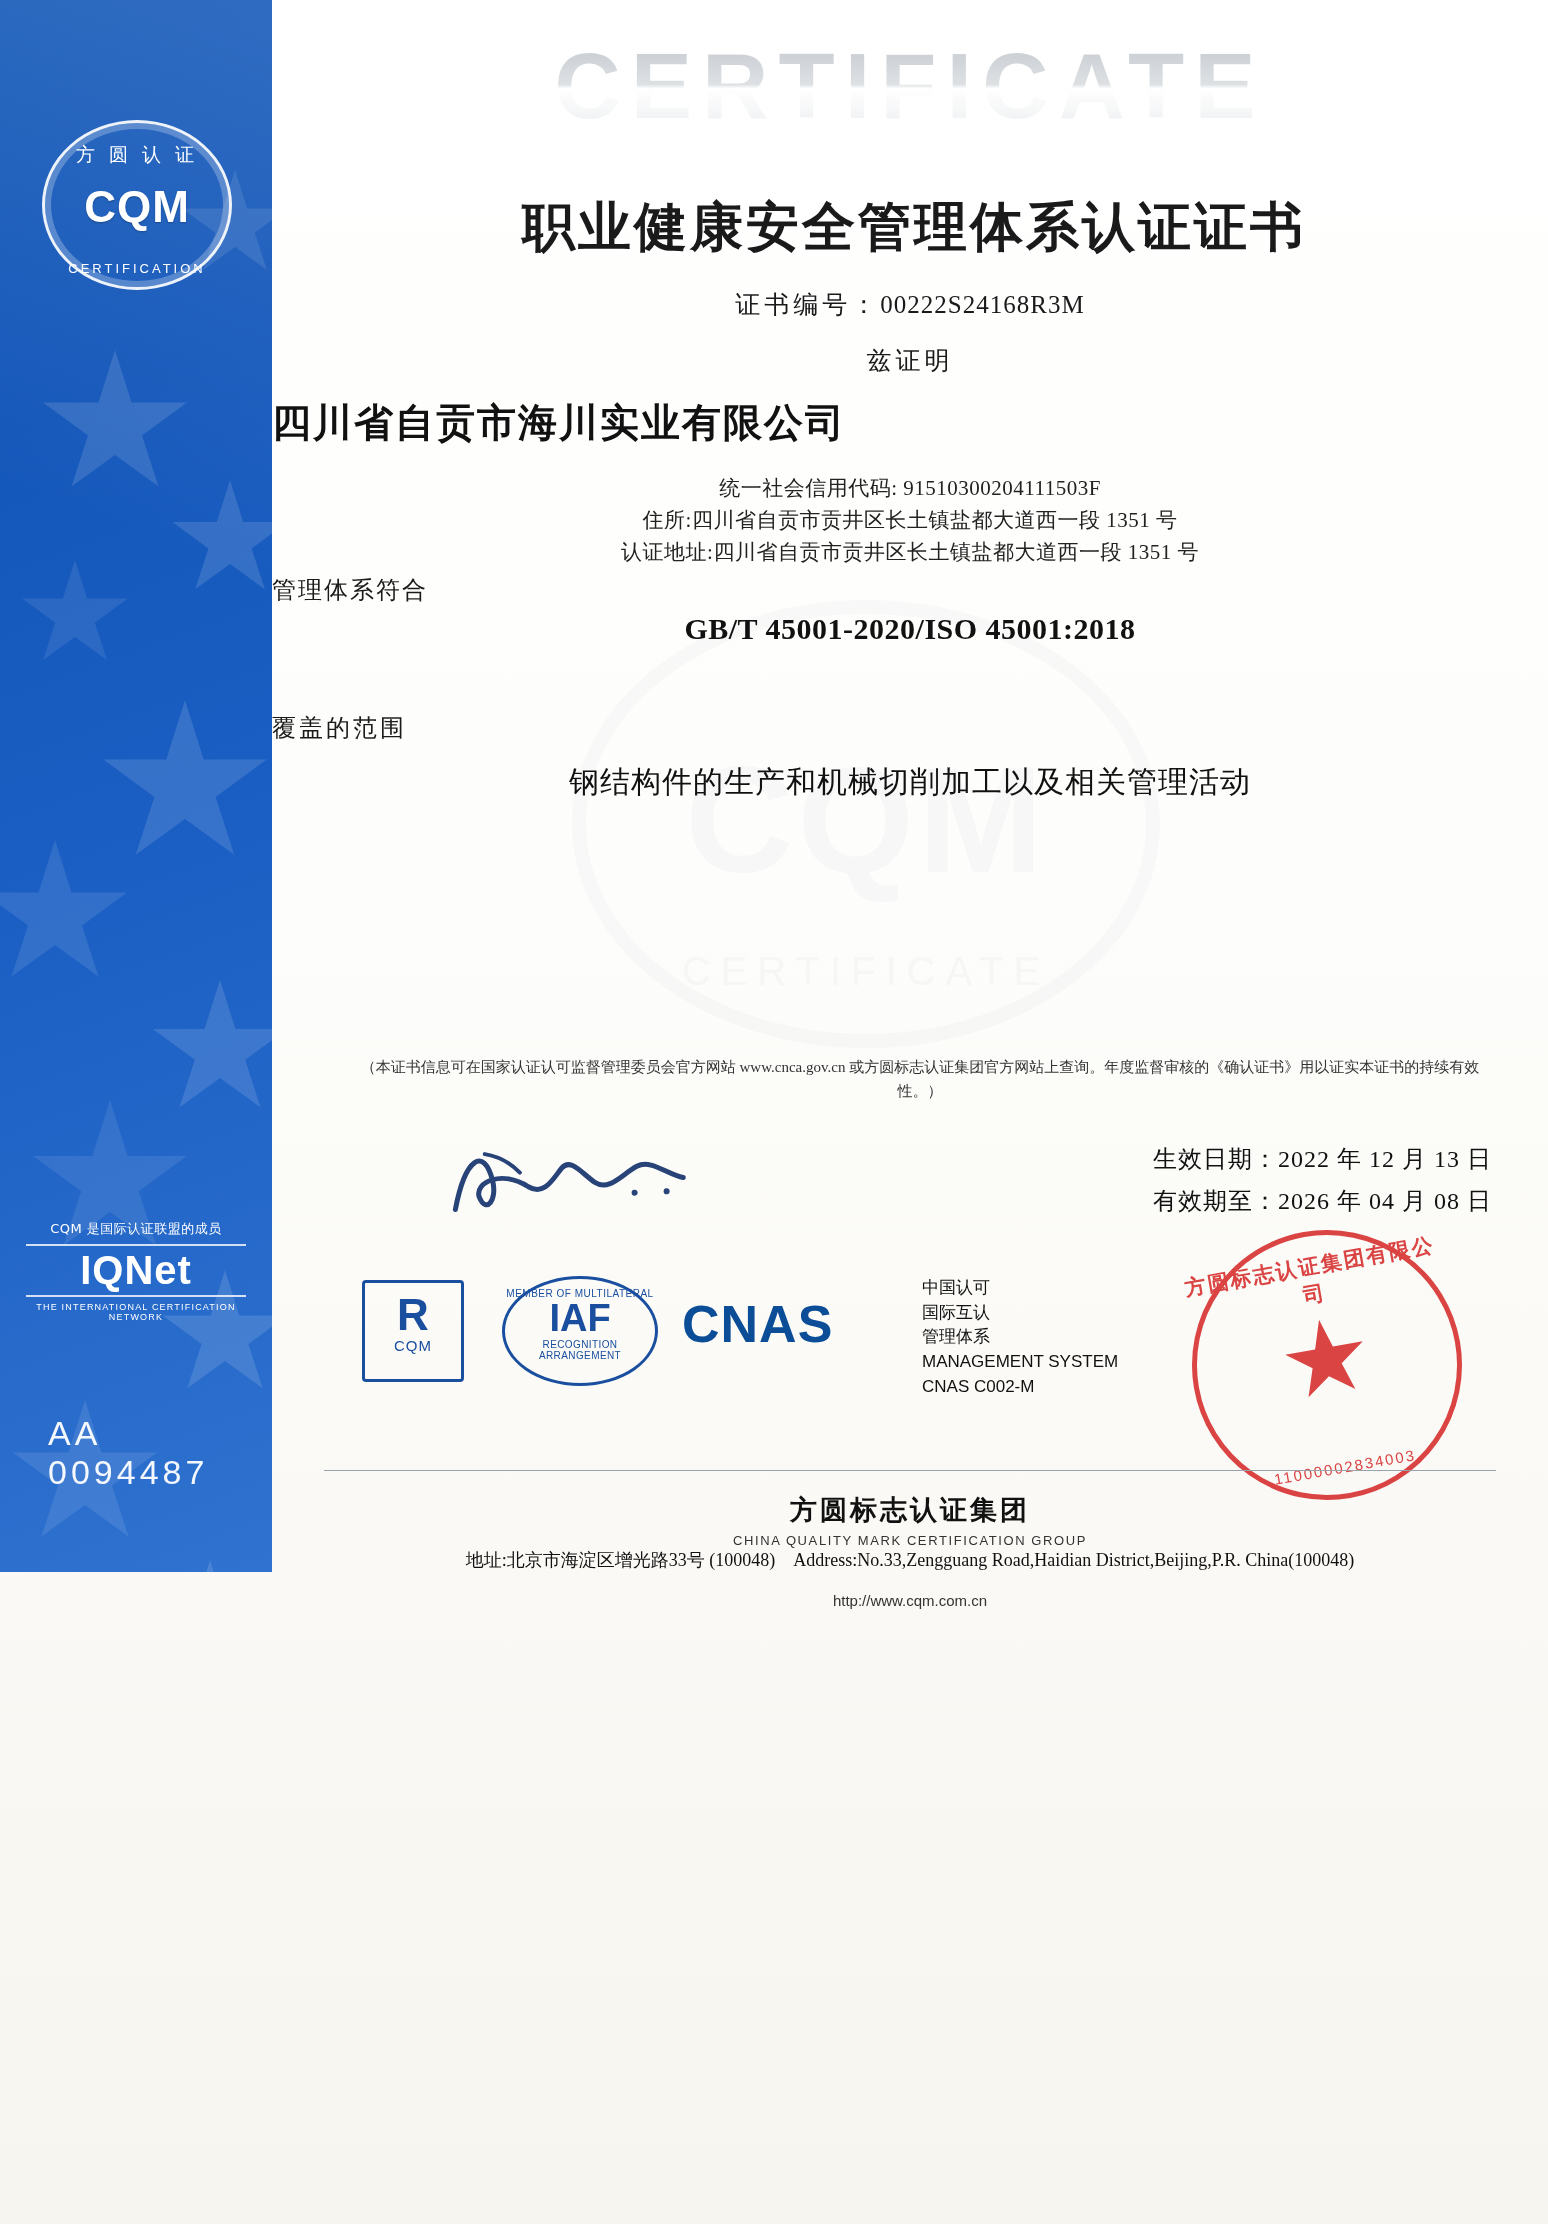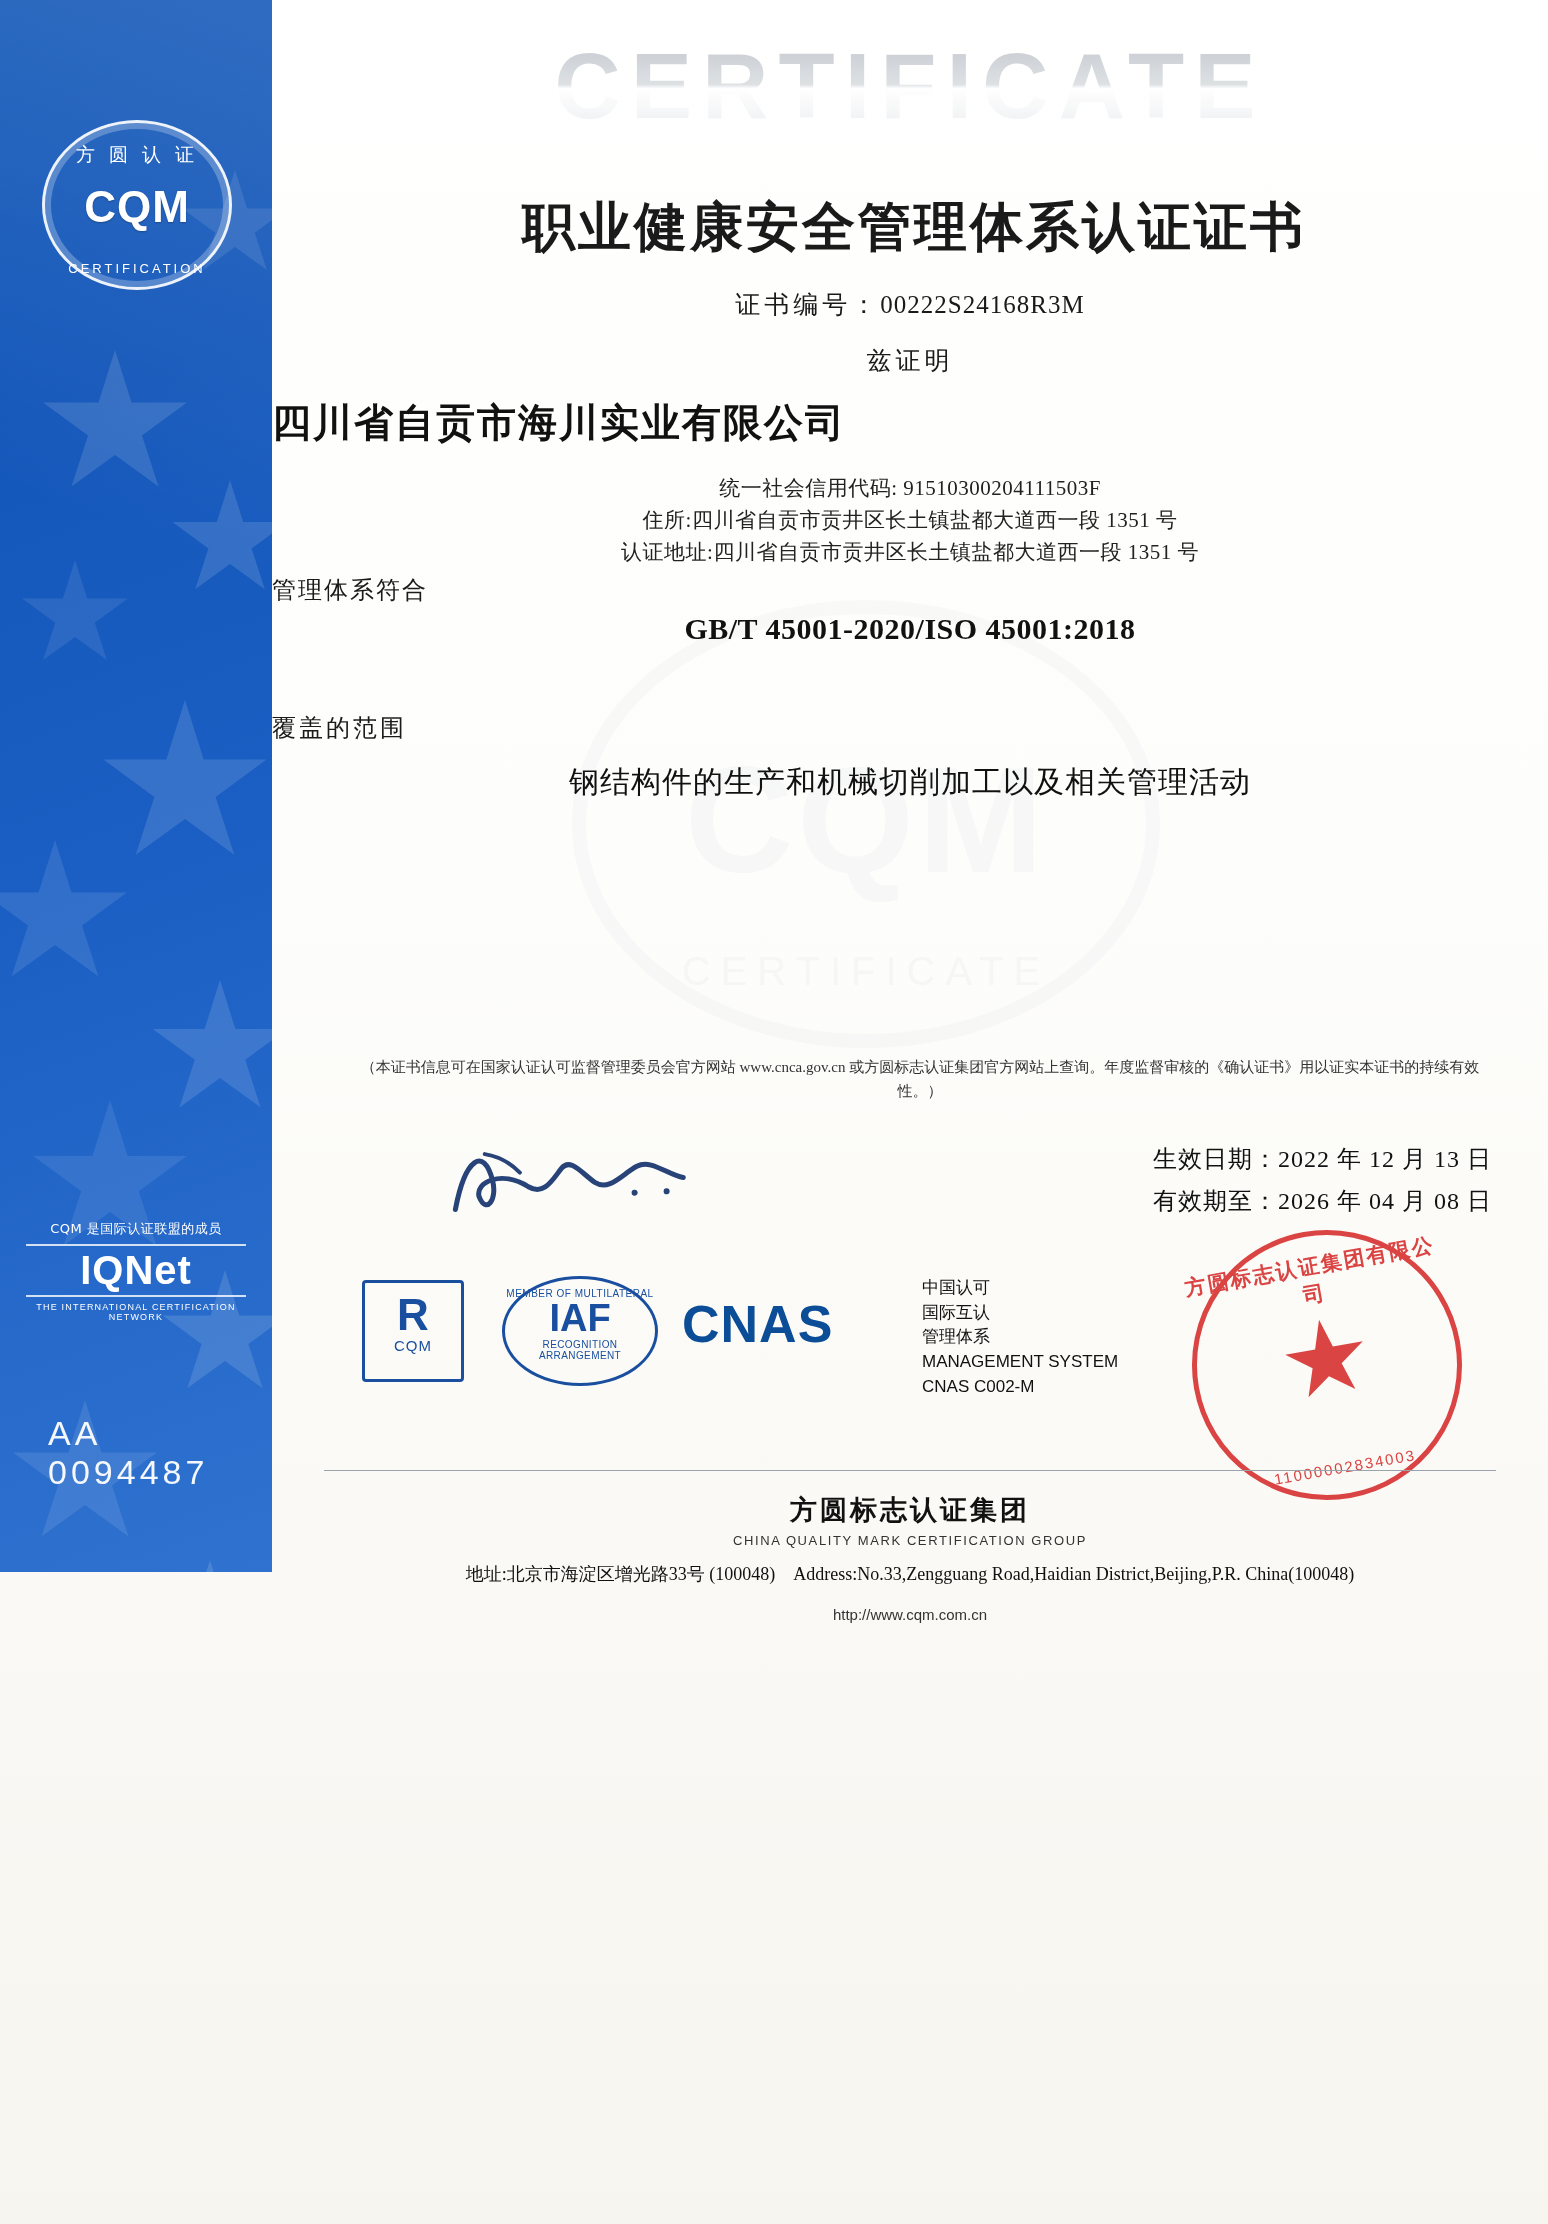--- a/index.html
+++ b/index.html
@@ -404,21 +404,21 @@
   .footer .f-en {
     font-family: "Liberation Sans", sans-serif;
     font-size: 13px;
     letter-spacing: 1.6px;
     color: #333333;
     margin-top: 5px;
   }
   .footer .f-addr {
     font-size: 18px;
     color: #111111;
-    margin-top: 14px;
+    margin-top: 0;
   }
   .footer .f-web {
     font-family: "Liberation Sans", sans-serif;
     font-size: 15px;
     color: #333333;
     margin-top: 20px;
   }
 </style>
 </head>
 <body>

